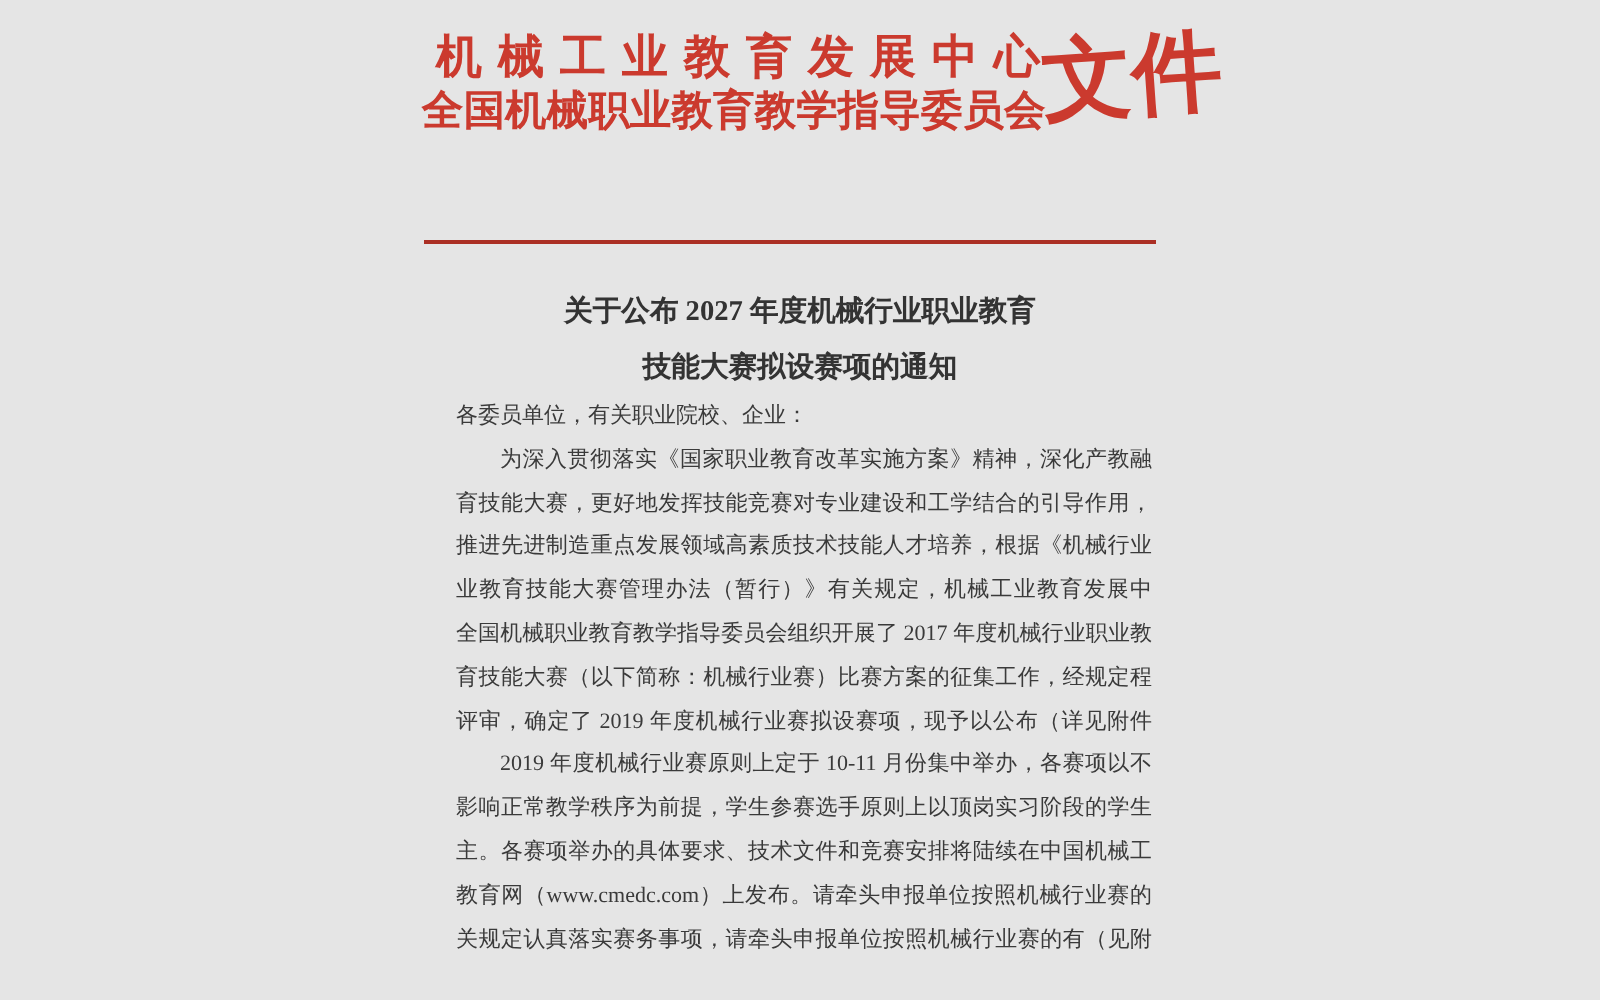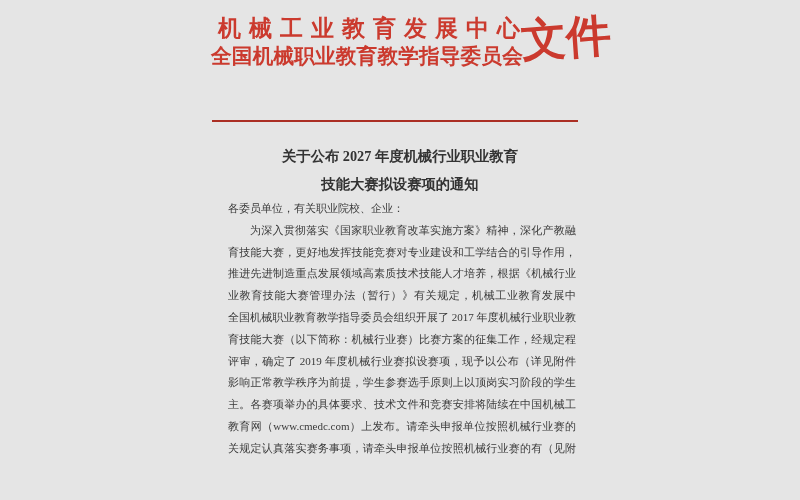--- a/index.html
+++ b/index.html
@@ -95,19 +95,20 @@
 
   <div class="body-text">
     <div class="line short">各委员单位，有关职业院校、企业：</div>
     <div class="line indent">为深入贯彻落实《国家职业教育改革实施方案》精神，深化产教融合、</div>
     <div class="line">育技能大赛，更好地发挥技能竞赛对专业建设和工学结合的引导作用，加快</div>
     <div class="line">推进先进制造重点发展领域高素质技术技能人才培养，根据《机械行业职</div>
     <div class="line">业教育技能大赛管理办法（暂行）》有关规定，机械工业教育发展中心、</div>
     <div class="line">全国机械职业教育教学指导委员会组织开展了 2017 年度机械行业职业教</div>
     <div class="line">育技能大赛（以下简称：机械行业赛）比赛方案的征集工作，经规定程序</div>
     <div class="line">评审，确定了 2019 年度机械行业赛拟设赛项，现予以公布（详见附件 1）。</div>
+    <div class="line indent">2019 年度机械行业赛原则上定于 10-11 月份集中举办，各赛项以不</div>
     <div class="line">影响正常教学秩序为前提，学生参赛选手原则上以顶岗实习阶段的学生为</div>
     <div class="line">主。各赛项举办的具体要求、技术文件和竞赛安排将陆续在中国机械工业</div>
     <div class="line">教育网（www.cmedc.com）上发布。请牵头申报单位按照机械行业赛的有</div>
     <div class="line">关规定认真落实赛务事项，请牵头申报单位按照机械行业赛的有（见附</div>
   </div>
 
 </div>
 
 </body></html>

